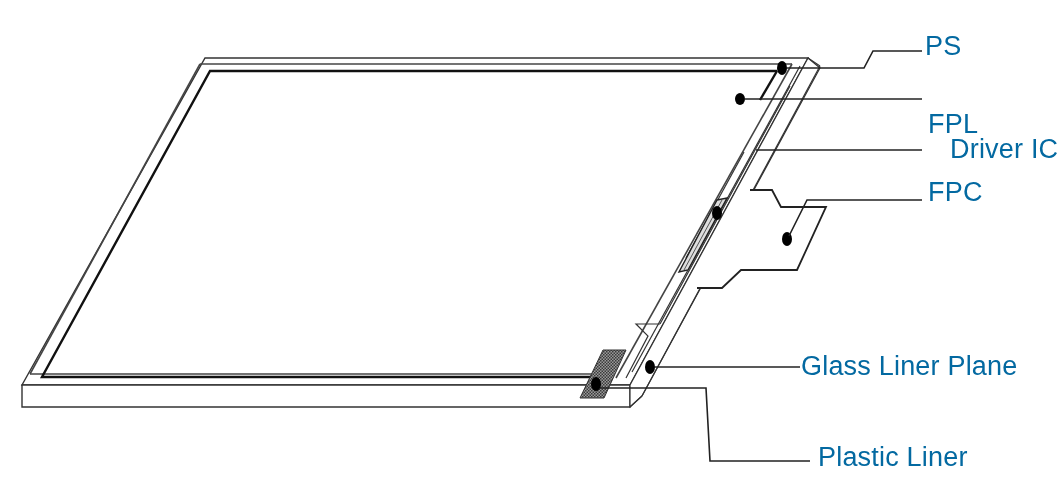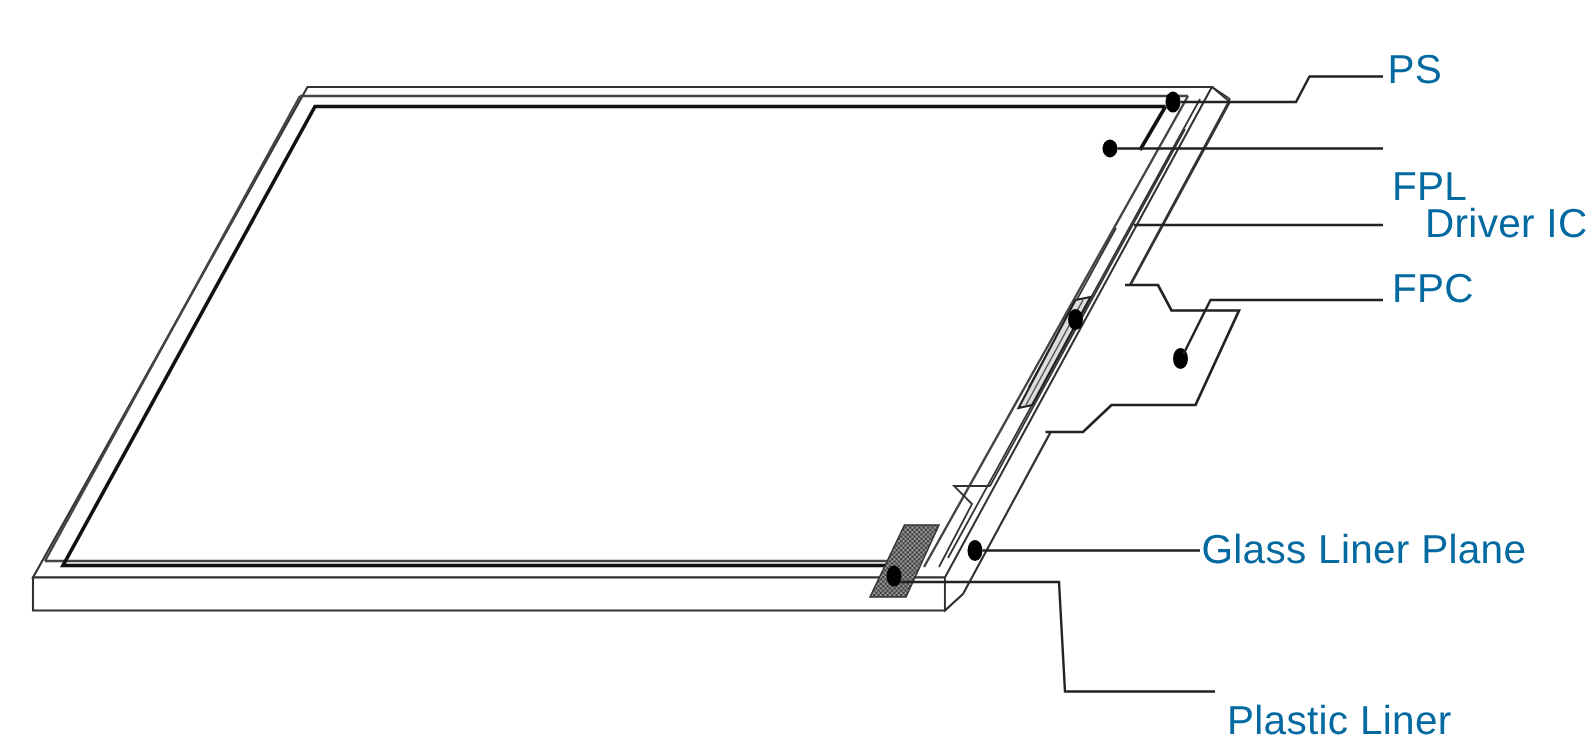--- a/index.html
+++ b/index.html
@@ -92,14 +92,14 @@
       <polyline points="655,367 800,367"></polyline>
       <polyline points="600,388 706,388 710,461 810,461"></polyline>
     </g>
   </svg>
 
   <div class="label" style="left:925px; top:33px;">PS</div>
   <div class="label" style="left:928px; top:86px;margin-top:25px;">FPL</div>
   <div class="label" style="left:926px; top:136px;margin-left:24px;">Driver IC</div>
   <div class="label" style="left:928px; top:179px;">FPC</div>
   <div class="label" style="left:801px; top:353px;">Glass Liner Plane</div>
-  <div class="label" style="left:818px; top:467px;">Plastic Liner</div>
+  <div class="label" style="left:818px; top:444px;">Plastic Liner</div>
 </div>
 
 </body></html>

